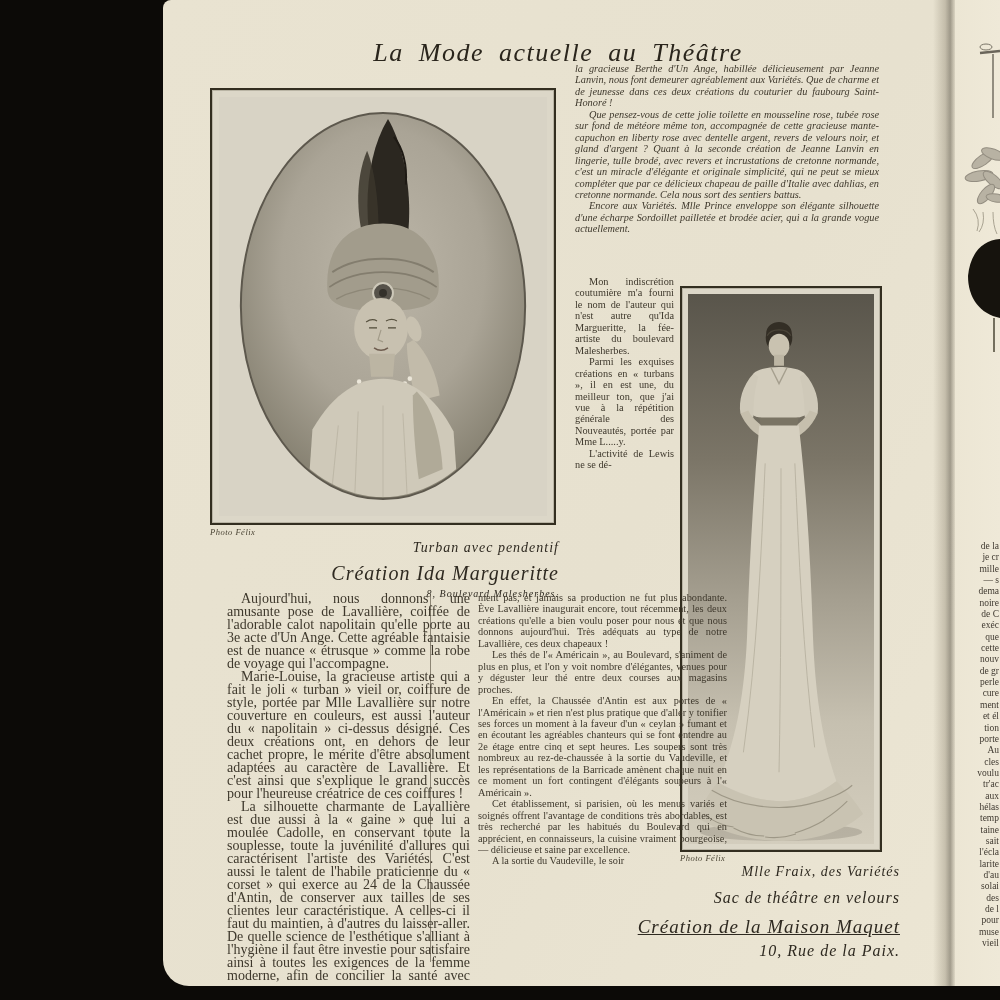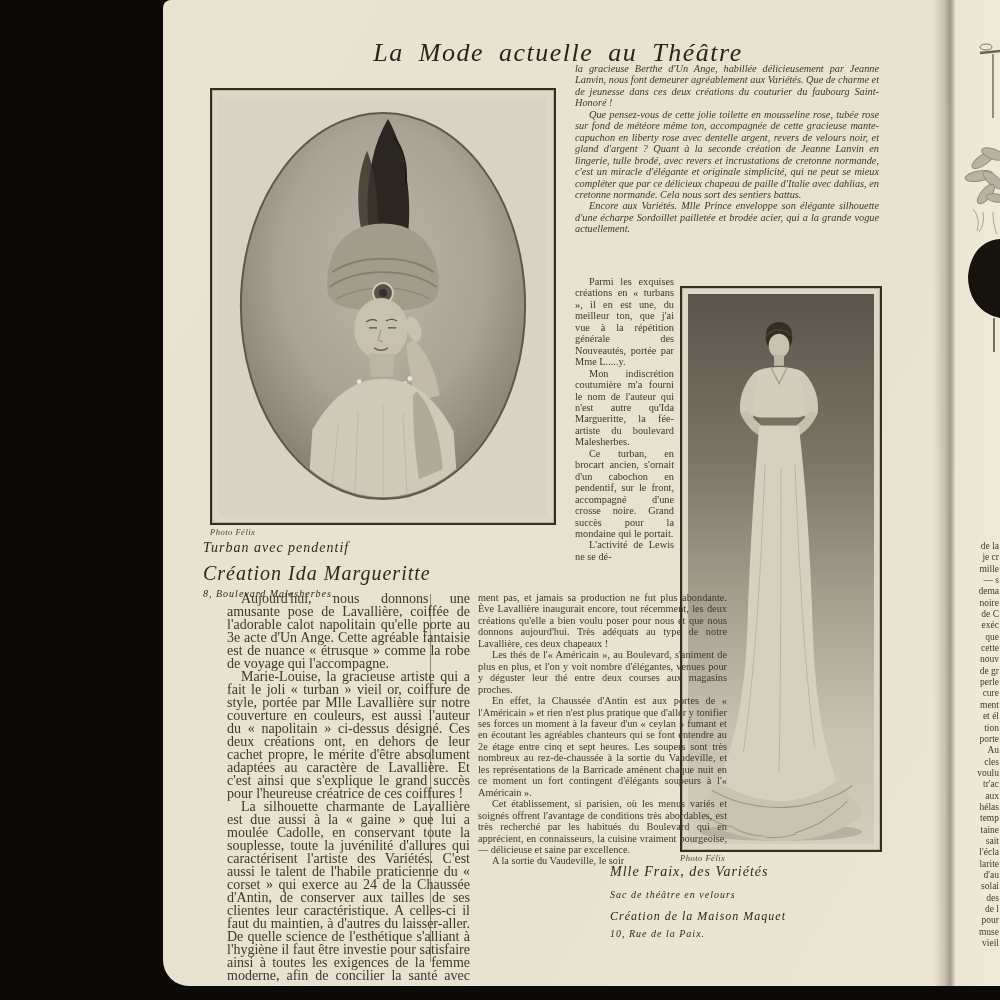--- a/index.html
+++ b/index.html
@@ -28,25 +28,25 @@
     letter-spacing:1.5px;word-spacing:7px;
   }
 
   .frame{position:absolute;background:#dcd7c8;border:2px solid #332e20;
     box-shadow:0 0 0 1px #b9b4a4 inset;padding:7px;box-sizing:border-box;}
   .frame .photo{width:100%;height:100%;display:block;background:#d6d1c3;}
 
   .credit{position:absolute;font-style:italic;font-size:8.5px;color:#4a4434;
     text-align:left;letter-spacing:.5px;}
 
-  .cap{position:absolute;text-align:left;color:#2e2920;font-style:italic;}
+  .cap{position:absolute;text-align:right;color:#2e2920;font-style:italic;}
   .cap .c1{font-size:14px;letter-spacing:1px;}
   .cap .c2{font-size:20px;letter-spacing:1px;margin-top:6px;}
   .cap .c3{font-size:10px;margin-top:3px;letter-spacing:1px;}
-  .cap .c4{font-size:10px;margin-top:4px;letter-spacing:1px;}
+  .cap .c4{font-size:16px;margin-top:4px;letter-spacing:1px;}
   .cap .sp{margin-top:9px;}
 
   .txt{position:absolute;text-align:justify;color:#3e382c;overflow:hidden;}
   .txt p{margin:0;text-indent:14px;}
   .txt p.noind{text-indent:0;}
   .small{font-size:10.3px;line-height:11.45px;}
   .bigger{font-size:14px;line-height:13px;margin-left:47px;}
   .colrule{position:absolute;width:1px;background:rgba(110,102,85,.75);}
 </style>
 </head>
@@ -193,23 +193,22 @@
     <div class="c3">8, Boulevard Malesherbes.</div>
   </div>
 
   <div class="txt small" style="left:412px;top:63px;width:304px;height:198px;font-style:italic;">
     <p class="noind">la gracieuse Berthe d'Un Ange, habillée délicieusement par Jeanne Lanvin, nous font demeurer agréablement aux Variétés. Que de charme et de jeunesse dans ces deux créations du couturier du faubourg Saint-Honoré !</p>
     <p>Que pensez-vous de cette jolie toilette en mousseline rose, tubée rose sur fond de météore même ton, accompagnée de cette gracieuse mante-capuchon en liberty rose avec dentelle argent, revers de velours noir, et gland d'argent ? Quant à la seconde création de Jeanne Lanvin en lingerie, tulle brodé, avec revers et incrustations de cretonne normande, c'est un miracle d'élégante et originale simplicité, qui ne peut se mieux compléter que par ce délicieux chapeau de paille d'Italie avec dahlias, en cretonne normande. Cela nous sort des sentiers battus.</p>
     <p>Encore aux Variétés. Mlle Prince enveloppe son élégante silhouette d'une écharpe Sordoillet pailletée et brodée acier, qui a la grande vogue actuellement.</p>
   </div>
 
   <div class="txt small" style="left:412px;top:276px;width:99px;height:316px;">
+    <p>Mon indiscrétion coutumière m'a fourni le nom de l'auteur qui n'est autre qu'Ida Margueritte, la fée-artiste du boulevard Malesherbes.</p>
     <p>Parmi les exquises créations en « turbans », il en est une, du meilleur ton, que j'ai vue à la répétition générale des Nouveautés, portée par Mme L.....y.</p>
-    <p>Mon indiscrétion coutumière m'a fourni le nom de l'auteur qui n'est autre qu'Ida Margueritte, la fée-artiste du boulevard Malesherbes.</p>
-    <p>Ce turban, en brocart ancien, s'ornait d'un cabochon en pendentif, sur le front, accompagné d'une crosse noire. Grand succès pour la mondaine qui le portait.</p>
     <p>L'activité de Lewis ne se dé-</p>
   </div>
 
   <div class="frame" style="left:517px;top:286px;width:202px;height:566px;padding:6px;">
     <svg class="photo" viewBox="0 0 188 552" preserveAspectRatio="none">
       <defs>
         <linearGradient id="g2" x1="0" y1="0" x2="0" y2="1">
           <stop offset="0%" stop-color="#59554b"></stop>
           <stop offset="30%" stop-color="#7b7567"></stop>
           <stop offset="55%" stop-color="#a49e8f"></stop>
@@ -256,21 +255,21 @@
         <path d="M108,541 q17,-5 30,-13"></path>
         <path d="M137,528 q14,-9 24,-19"></path>
       </g>
     </svg>
   </div>
   <div class="credit" style="left:517px;top:853px;width:196px;">Photo Félix</div>
 
   <div class="cap" style="left:447px;top:864px;width:290px;">
     <div class="c1">Mlle Fraix, des Variétés</div>
     <div class="c4 sp">Sac de théâtre en velours</div>
-    <div class="c2 sp" style="font-size:12px;">Création de la Maison Maquet</div>
+    <div class="c2 sp" style="font-size:19px;text-decoration:underline;">Création de la Maison Maquet</div>
     <div class="c4">10, Rue de la Paix.</div>
   </div>
 
   <div class="colrule" style="left:267px;top:594px;height:368px;"></div>
 
   <div class="txt bigger" style="left:17px;top:592px;width:243px;height:390px;">
     <p>Aujourd'hui, nous donnons une amusante pose de Lavallière, coiffée de l'adorable calot napolitain qu'elle porte au 3e acte d'Un Ange. Cette agréable fantaisie est de nuance « étrusque » comme la robe de voyage qui l'accompagne.</p>
     <p>Marie-Louise, la gracieuse artiste qui a fait le joli « turban » vieil or, coiffure de style, portée par Mlle Lavallière sur notre couverture en couleurs, est aussi l'auteur du « napolitain » ci-dessus désigné. Ces deux créations ont, en dehors de leur cachet propre, le mérite d'être absolument adaptées au caractère de Lavallière. Et c'est ainsi que s'explique le grand succès pour l'heureuse créatrice de ces coiffures !</p>
     <p>La silhouette charmante de Lavallière est due aussi à la « gaine » que lui a moulée Cadolle, en conservant toute la souplesse, toute la juvénilité d'allures qui caractérisent l'artiste des Variétés. C'est aussi le talent de l'habile praticienne du « corset » qui exerce au 24 de la Chaussée d'Antin, de conserver aux tailles de ses clientes leur caractéristique. A celles-ci il faut du maintien, à d'autres du laisser-aller. De quelle science de l'esthétique s'alliant à l'hygiène il faut être investie pour satisfaire ainsi à toutes les exigences de la femme moderne, afin de concilier la santé avec l'élégance !</p>
     <p>Les toilettes de Mlle Jeanne Ugalde,</p>

